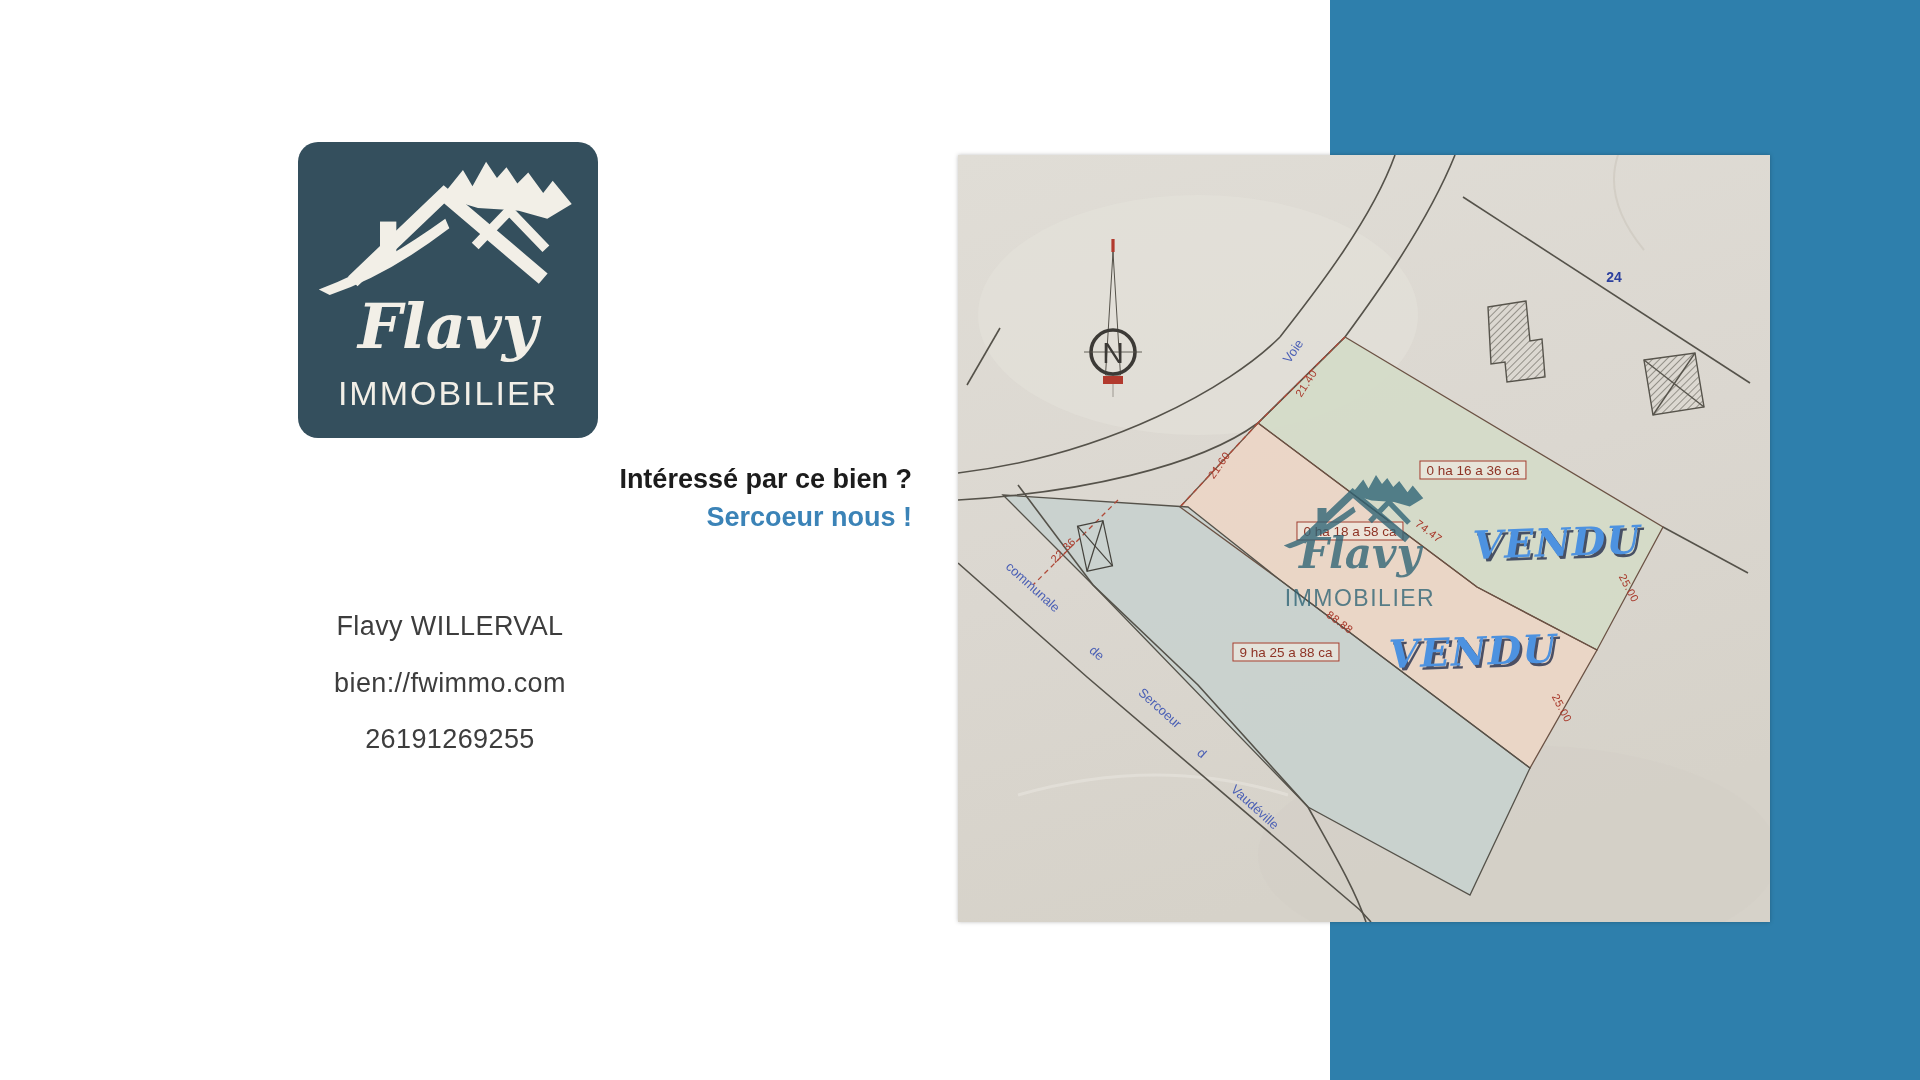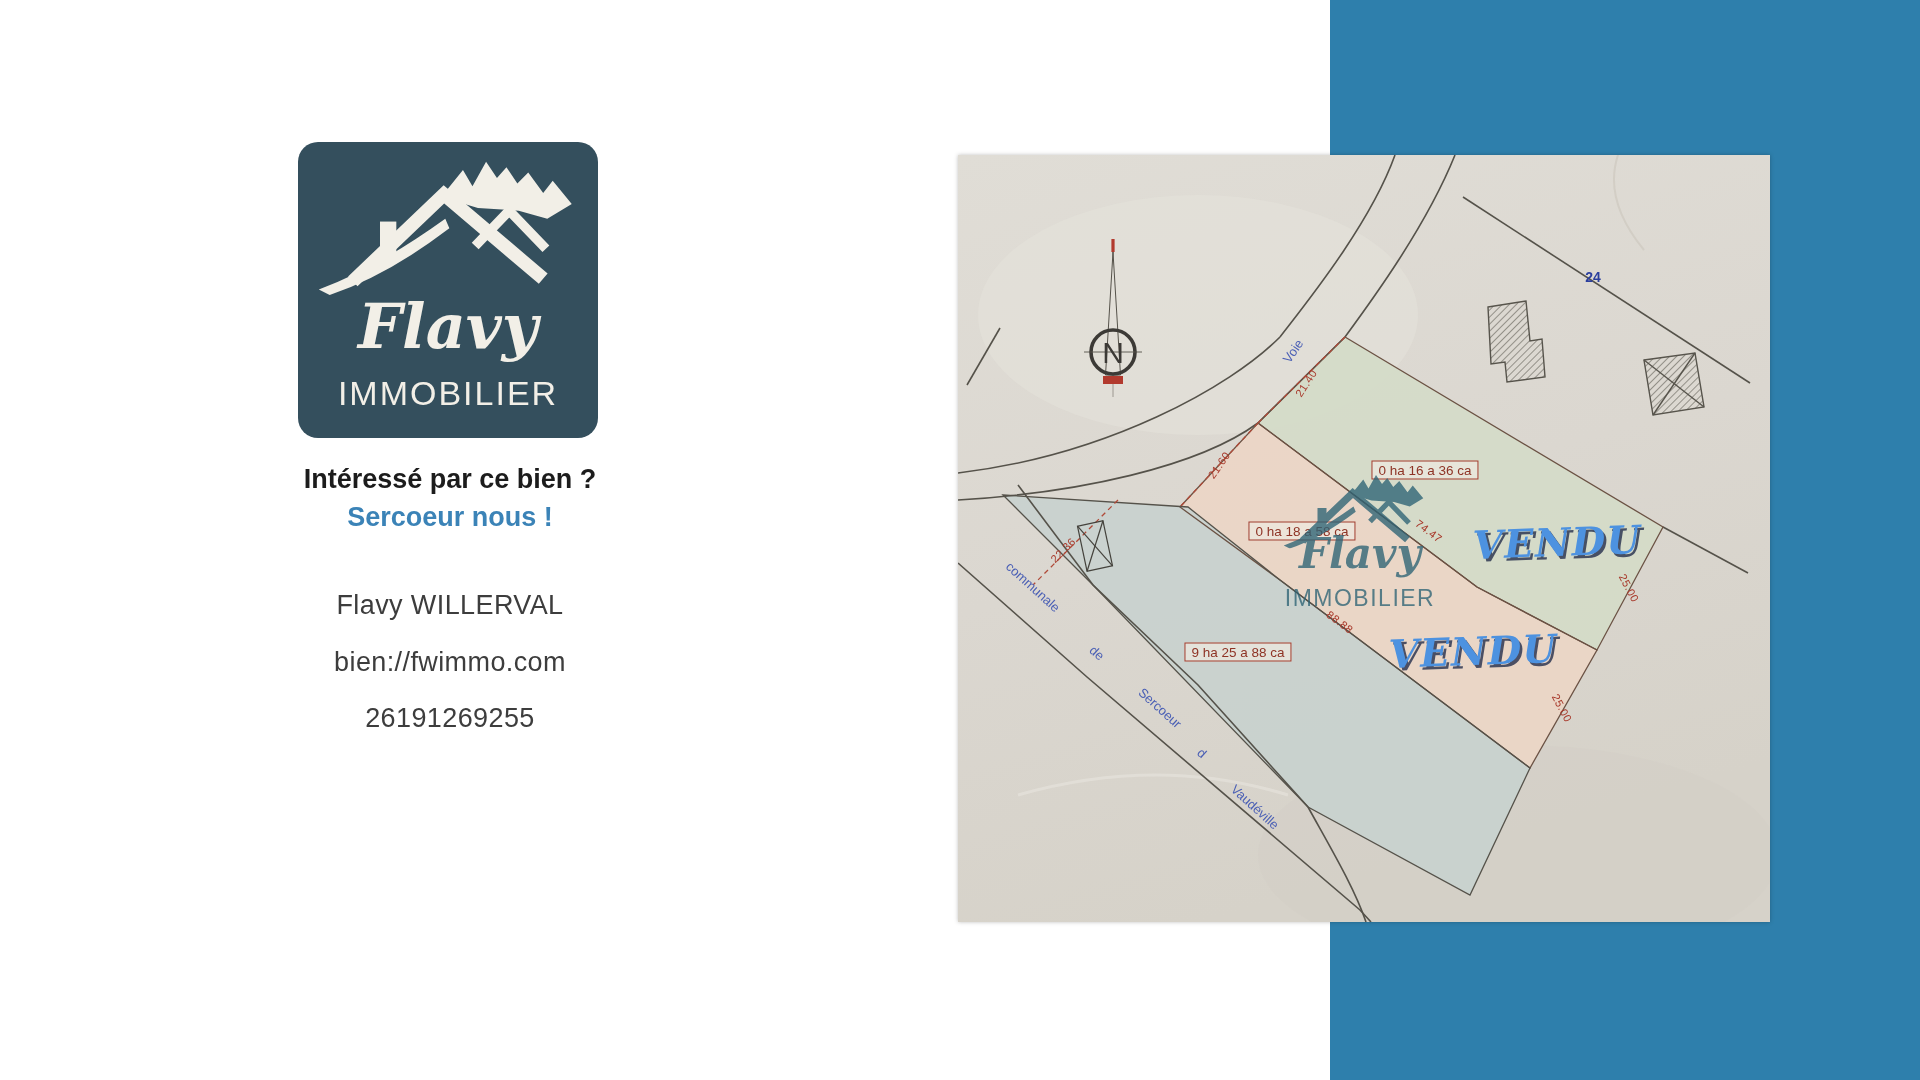--- a/index.html
+++ b/index.html
@@ -13,36 +13,36 @@
   .left-panel{position:absolute;left:0;top:0;width:900px;height:1080px;}
   .logo-box{position:absolute;left:298px;top:142px;width:300px;height:296px;
             background:#344f5d;border-radius:20px;overflow:hidden;}
   .logo-box svg.graphic{position:absolute;left:14px;top:10px;width:272px;height:150px;}
   .logo-script{position:absolute;left:0;top:148px;width:100%;text-align:center;
                font-family:"DejaVu Serif", serif;font-style:italic;font-weight:bold;
                font-size:62px;color:#f2efe7;}
   .logo-caps{position:absolute;left:0;top:232px;width:100%;text-align:center;
              font-size:34px;letter-spacing:2px;color:#f2efe7;font-weight:400;}
 
-  .cta{position:absolute;left:0;width:900px;text-align:center;font-weight:800;font-size:27px;color:#1c1c1c;}
+  .cta{position:absolute;left:12px;width:900px;text-align:right;font-weight:800;font-size:27px;color:#1c1c1c;}
   .cta1{top:464px;}
   .cta2{top:502px;color:#3b83b7;}
 
-  .contact{position:absolute;left:0;top:577px;width:900px;text-align:center;
+  .contact{position:absolute;left:0;top:598px;width:900px;text-align:center;
            font-size:27px;line-height:56.5px;color:#3d3d3d;letter-spacing:0.4px;font-weight:400;}
 
   
   .map{position:absolute;left:958px;top:155px;width:812px;height:767px;
        background:#dcd8d1;overflow:hidden;box-shadow:0 0 4px rgba(0,0,0,0.25);}
   .map svg.base{position:absolute;left:0;top:0;width:812px;height:767px;}
 
   .mlabel{position:absolute;transform:translate(-50%,-50%) rotate(var(--r,0deg));
           white-space:nowrap;}
   .area-box{font-size:13.5px;color:#8e3325;border:1.4px solid #a03a2b;
-            background:rgba(238,233,224,0.72);padding:1px 6px;font-weight:400;}
+            background:rgba(238,233,224,0.72);padding:1px 6px;font-weight:400;margin-left:48px;}
   .measure{font-size:11px;color:#a8392b;letter-spacing:0.5px;}
   .roadlbl{font-size:13px;color:#4a5fb5;}
   .parcelnum{font-size:14px;color:#2b3f9e;font-weight:bold;}
   .north-n{font-size:30px;color:#3c3a36;font-weight:400;}
   .vendu{font-family:"DejaVu Serif", serif;font-style:italic;font-weight:bold;
          font-size:39px;letter-spacing:1px;color:#4d92e0;
          text-shadow:2.5px 3px 0 rgba(35,45,75,0.8);}
 
   
   .watermark{position:absolute;left:322px;top:316px;width:160px;height:145px;opacity:0.78;}
@@ -164,21 +164,21 @@
       <path d="M155,97 L147.5,220 L162.5,220 Z" fill="#e2dfd8" stroke="#55524a" stroke-width="1"></path>
       <circle cx="155" cy="197" r="22" stroke="#3c3a36" stroke-width="3.6" fill="none"></circle>
       <line x1="126" y1="197" x2="184" y2="197" stroke="#55524a" stroke-width="0.9"></line>
       <rect x="145" y="221" width="20" height="8" fill="#b23a2e"></rect>
       <rect x="153.4" y="84" width="3.2" height="13" fill="#b23a2e"></rect>
     </g>
   </svg>
 
   <div class="mlabel north-n" style="left:155px;top:198px">N</div>
 
-  <div class="mlabel parcelnum" style="left:635px;top:122px">24</div>
+  <div class="mlabel parcelnum" style="left:656px;top:122px">24</div>
 
   <div class="mlabel roadlbl" style="left:335px;top:196px;--r:-55deg">Voie</div>
   <div class="mlabel roadlbl" style="left:75px;top:432px;--r:42deg">communale</div>
   <div class="mlabel roadlbl" style="left:139px;top:498px;--r:42deg">de</div>
   <div class="mlabel roadlbl" style="left:202px;top:553px;--r:42deg">Sercoeur</div>
   <div class="mlabel roadlbl" style="left:244px;top:598px;--r:42deg">d</div>
   <div class="mlabel roadlbl" style="left:297px;top:652px;--r:42deg">Vaudéville</div>
 
   <div class="mlabel measure" style="left:348px;top:228px;--r:-57deg">21.40</div>
   <div class="mlabel measure" style="left:261px;top:310px;--r:-55deg">21.60</div>

